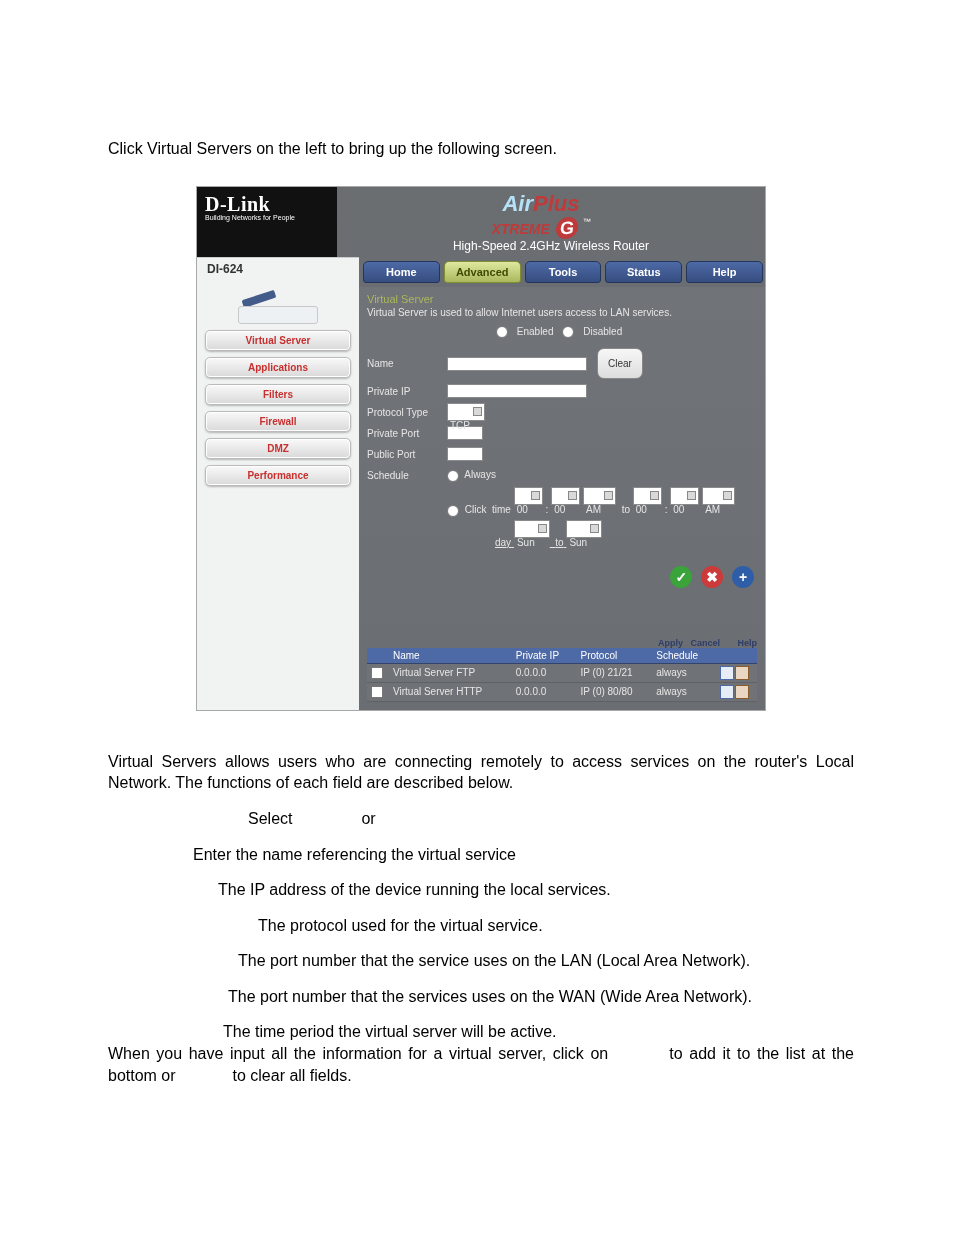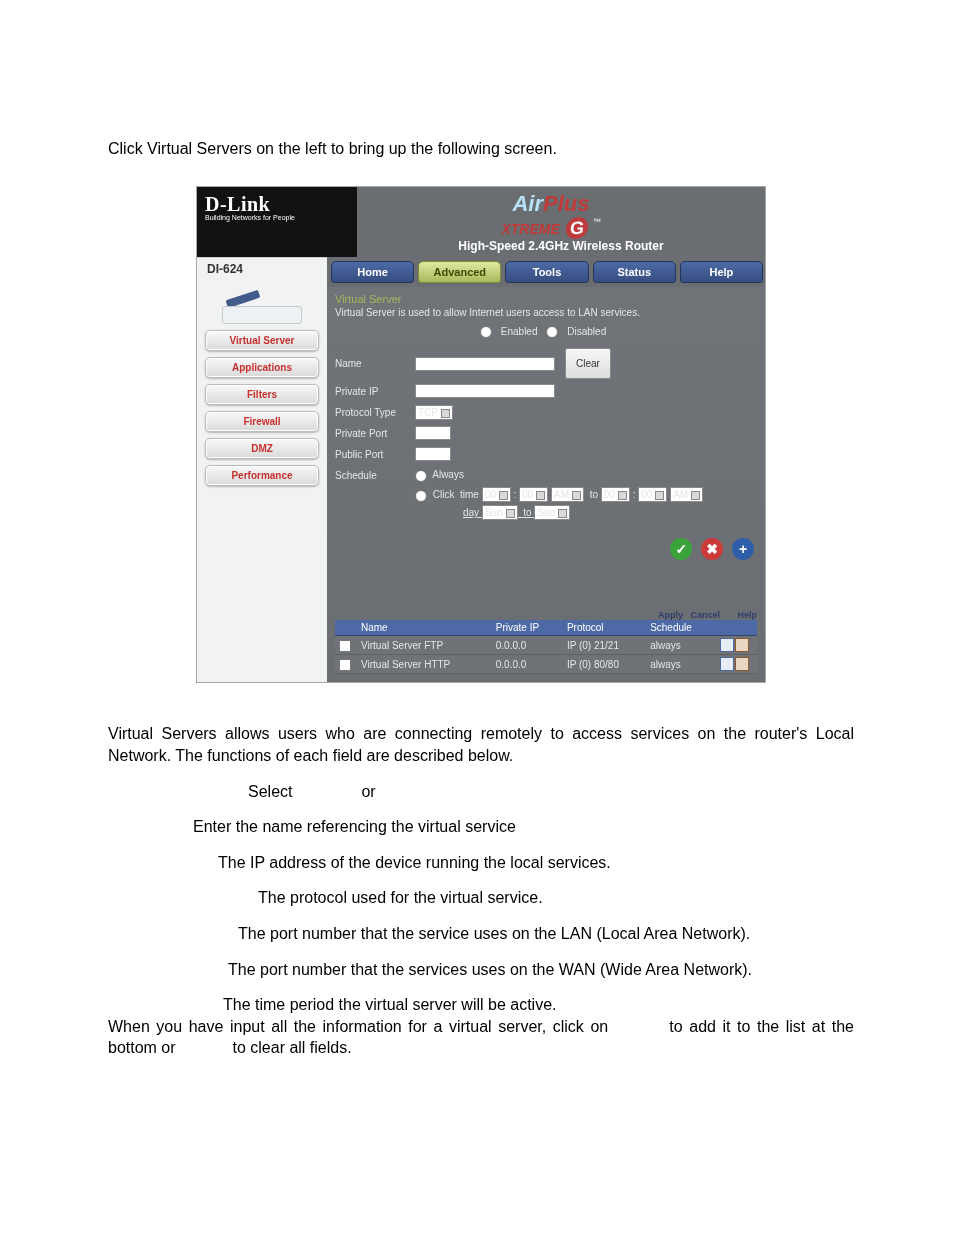--- a/index.html
+++ b/index.html
@@ -31,21 +31,21 @@
     box-sizing: border-box;
     background: #fff;
     position: relative;
     font-family: Verdana, Arial, sans-serif;
   }
   .shot-top {
     display: flex;
     align-items: stretch;
   }
   .logo-col {
-    width: 160px;
+    width: 140px;
     background: linear-gradient(#111 0%, #111 100%);
     color: #fff;
     position: relative;
     min-height: 70px;
     padding: 6px 8px 4px 8px;
     box-sizing: border-box;
   }
   .dlink-main {
     font-size: 20px;
     font-weight: bold;
@@ -94,29 +94,29 @@
     text-align:center;line-height:22px;
     font-weight:bold;
     transform: skewX(-8deg);
     margin-left:2px;
   }
   .tm { font-size:8px; vertical-align: top;}
   .brand-sub {
     position:absolute;
     bottom:4px;left:0;right:0;text-align:center;
     font-size:12px;
-    font-weight:bold;
+    font-weight:normal;
     color:#fff;
   }
   .shot-body {
     display:flex;
     align-items: stretch;
   }
   .left-col {
-    width:130px;
+    width:162px;
     background:#f1f2f2;
     box-sizing:border-box;
   }
   .model {
     padding:4px 6px 8px 10px;
     font-size:12px;
     font-weight:bold;
     color:#333;
     border-top:1px solid #ccc;
   }
@@ -208,27 +208,27 @@
   .form-row .fl {
     width:80px;
     color:#e6e6e6;
   }
   .inp {
     background:#fff;border:1px solid #8a8a8a;height:14px;font-size:10px;padding:0 2px;box-sizing:border-box;
   }
   .inp.wide{width:140px;}
   .inp.short{width:36px;}
   .sel {
-    background:#fff;border:1px solid #8a8a8a;height:15px;font-size:10px;padding:0 14px 0 2px;box-sizing:border-box;position:relative;display:inline-flex;align-items:center;
+    background:#fff;border:1px solid #8a8a8a;height:15px;font-size:10px;padding:16px 14px 0 2px;box-sizing:border-box;position:relative;display:inline-flex;align-items:flex-start;
   }
   .sel::after{
     content:"";position:absolute;right:2px;top:3px;width:9px;height:9px;background:#d9d9d9;border:1px solid #888;box-sizing:border-box;
   }
   .btn {
-    display:inline-block;background:linear-gradient(#f7f7f7,#ddd);border:1px solid #888;border-radius:2px;padding:9px 10px;font-size:10px;color:#333;cursor:pointer;margin-left:10px;
+    display:inline-block;background:linear-gradient(#f7f7f7,#ddd);border:1px solid #888;border-radius:7px;padding:9px 10px;font-size:10px;color:#333;cursor:pointer;margin-left:10px;
   }
   .sched-block {
     margin-left:80px;
     color:#e6e6e6;
   }
   .sched-block .line { margin:3px 0;}
   .action-row {
     text-align:right;
     margin-top:18px;
   }

